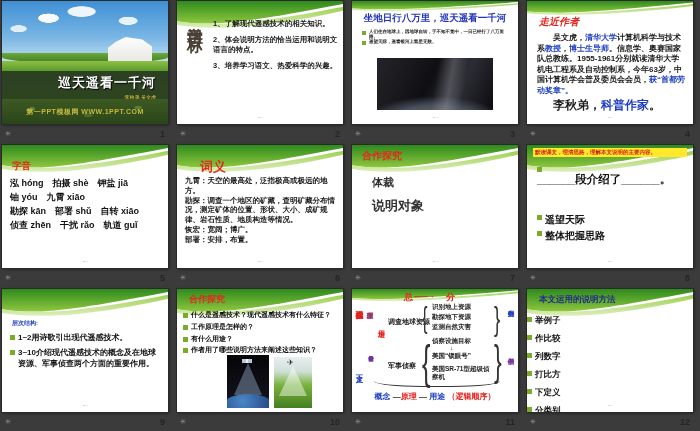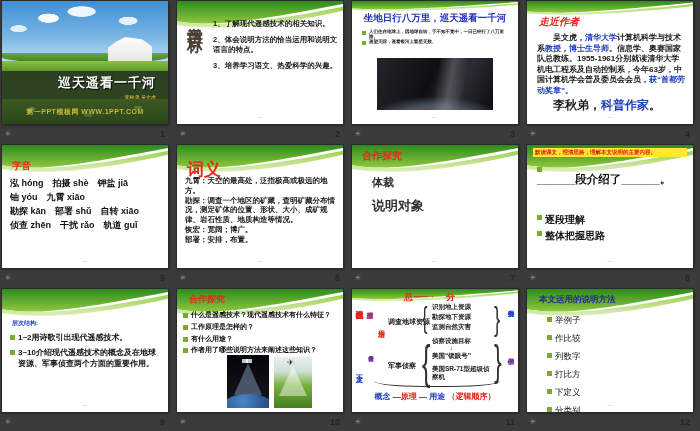--- a/index.html
+++ b/index.html
@@ -74,21 +74,21 @@
     font-weight:bold; font-style:italic; color:#e3231e; }
   .s4 .p1 { position:absolute; top:32px; left:10px; width:148px; font-size:8px;
     font-weight:bold; color:#1b1b1b; line-height:1.32; text-indent:16px; }
   .s4 .p2 { position:absolute; top:96px; left:10px; width:148px; font-size:12px;
     font-weight:bold; color:#1b1b1b; text-indent:16px; }
   
   .s5 .t { position:absolute; top:15px; left:10px; font-size:9.5px; }
   .s5 .rows { position:absolute; top:32px; left:8px; width:152px; font-size:9px;
     font-weight:bold; color:#111; line-height:1.55; }
   
-  .s6 .t { position:absolute; top:13px; left:10px; font-size:17px; }
+  .s6 .t { position:absolute; top:13px; left:23px; font-size:13px; }
   .s6 .lines { position:absolute; top:31px; left:8px; width:152px; font-size:7.5px;
     font-weight:bold; color:#1b1b1b; line-height:1.3; }
   
   .s7 .t { position:absolute; top:4px; left:10px; font-size:10px; }
   .s7 .i1 { position:absolute; top:30px; left:20px; font-size:11px; font-weight:bold; color:#333; }
   .s7 .i2 { position:absolute; top:52px; left:20px; font-size:13px; font-weight:bold; color:#333; }
   
   .s8 .hl { position:absolute; top:3px; left:6px; right:6px; background:#ffe92a;
     color:#d11a1a; font-size:5.5px; font-weight:bold; padding:1px 2px; }
   .s8 .fill { position:absolute; top:20px; left:10px; font-size:11.5px;
@@ -124,22 +124,22 @@
   .s11 .abs { position:absolute; }
   .s11 .vert { writing-mode:vertical-rl; }
   .s11 .red { color:#e3231e; } .s11 .blue { color:#1f3fbf; }
   .s11 .purple { color:#7030a0; } .s11 .maroon { color:#993366; }
   .s11 .blk { color:#222; }
   .s11 .brace { color:#333; font-weight:normal; transform:scaleX(.55); transform-origin:left; }
   .s11 .wbrace { border-bottom:1px solid #333; border-radius:0 0 45% 45%/0 0 7px 7px; }
   
   .s12 .t { position:absolute; top:5px; left:12px; font-size:8.5px;
     font-weight:bold; color:#222a8c; }
-  .s12 .items { position:absolute; top:26px; left:20px; font-size:8.5px;
-    font-weight:normal; color:#111; }
+  .s12 .items { position:absolute; top:26px; left:0; font-size:8.5px;
+    font-weight:bold; color:#111; }
   .s12 .items .bullet { margin-bottom:6px; }
 </style>
 </head>
 <body>
 
 <svg width="0" height="0" style="position:absolute">
   <defs>
     <linearGradient id="gwA" x1="0" y1="0" x2="0" y2="1">
       <stop offset="0" stop-color="#2e8a1e"></stop>
         <stop offset="1" stop-color="#8fc73e"></stop>
@@ -297,21 +297,21 @@
         <path d="M0,21 C35,27 70,22 166,3 L166,0 L0,0 Z" fill="url(#gwA)"></path>
         <path d="M0,21 C35,27 80,24 166,6 L166,10 C90,28 35,31 0,25 Z" fill="url(#gwB)"></path>
       </svg>
       <div class="hl">默读课文，理清思路，理解本文说明的主要内容。</div>
       <div class="fill bullet">
         <span class="sq"></span>
         <span>______段介绍了______。</span>
       </div>
       <div class="i1 bullet">
         <span class="sq"></span>
-        <span>逐段理解</span>
+        <span>遥望天际</span>
       </div>
       <div class="i2 bullet">
         <span class="sq"></span>
         <span>整体把握思路</span>
       </div>
       <div class="mark">～·</div>
     </div>
     <div class="cellbar">
       <span class="staricon">✳</span>
       <span class="pagenum">8</span>

